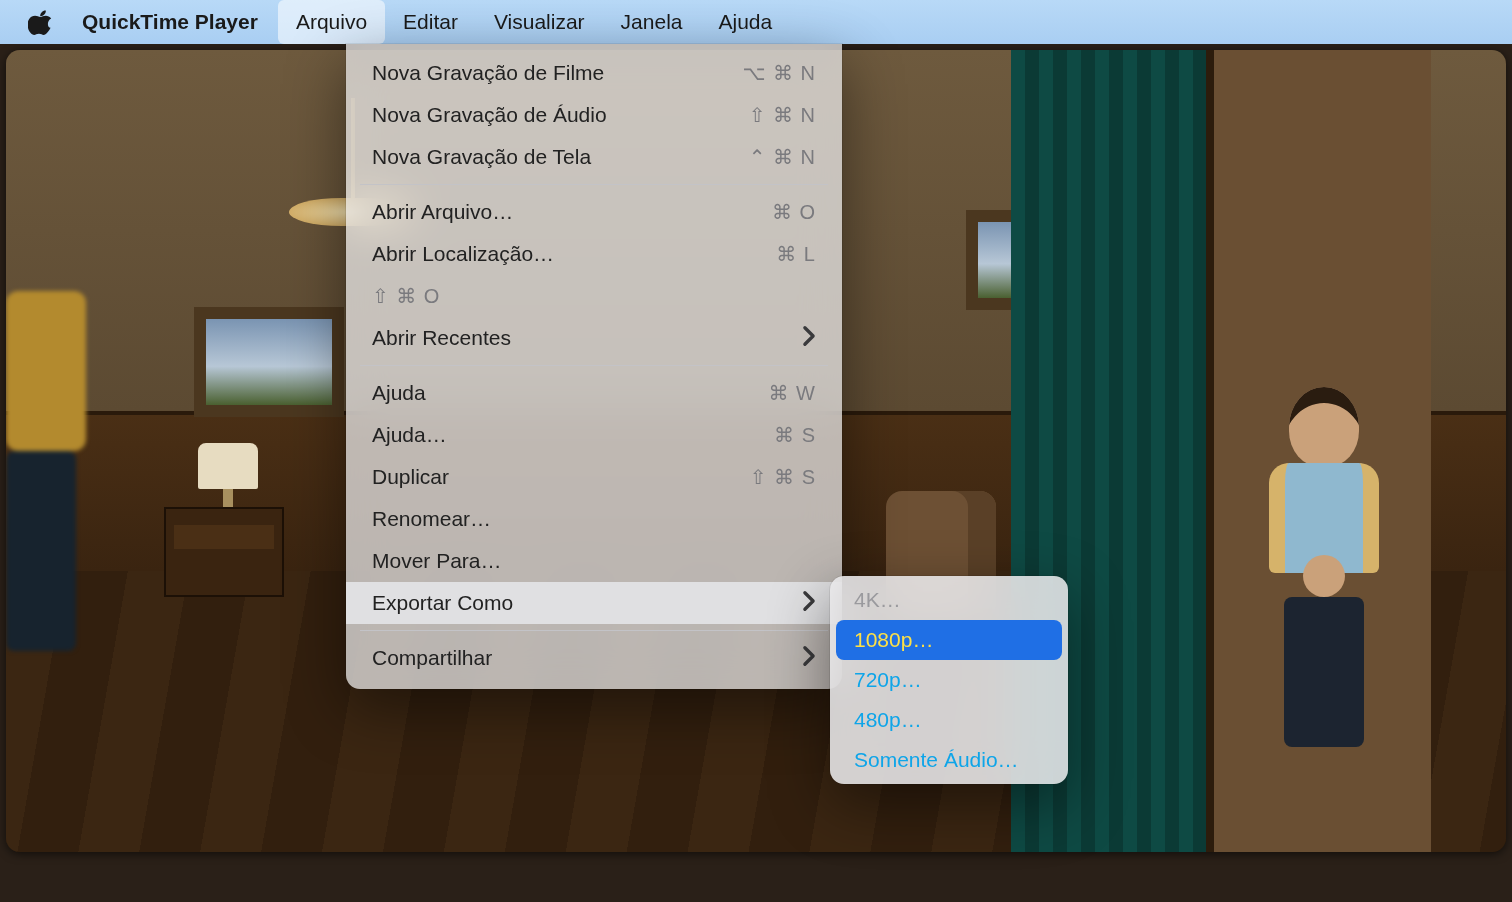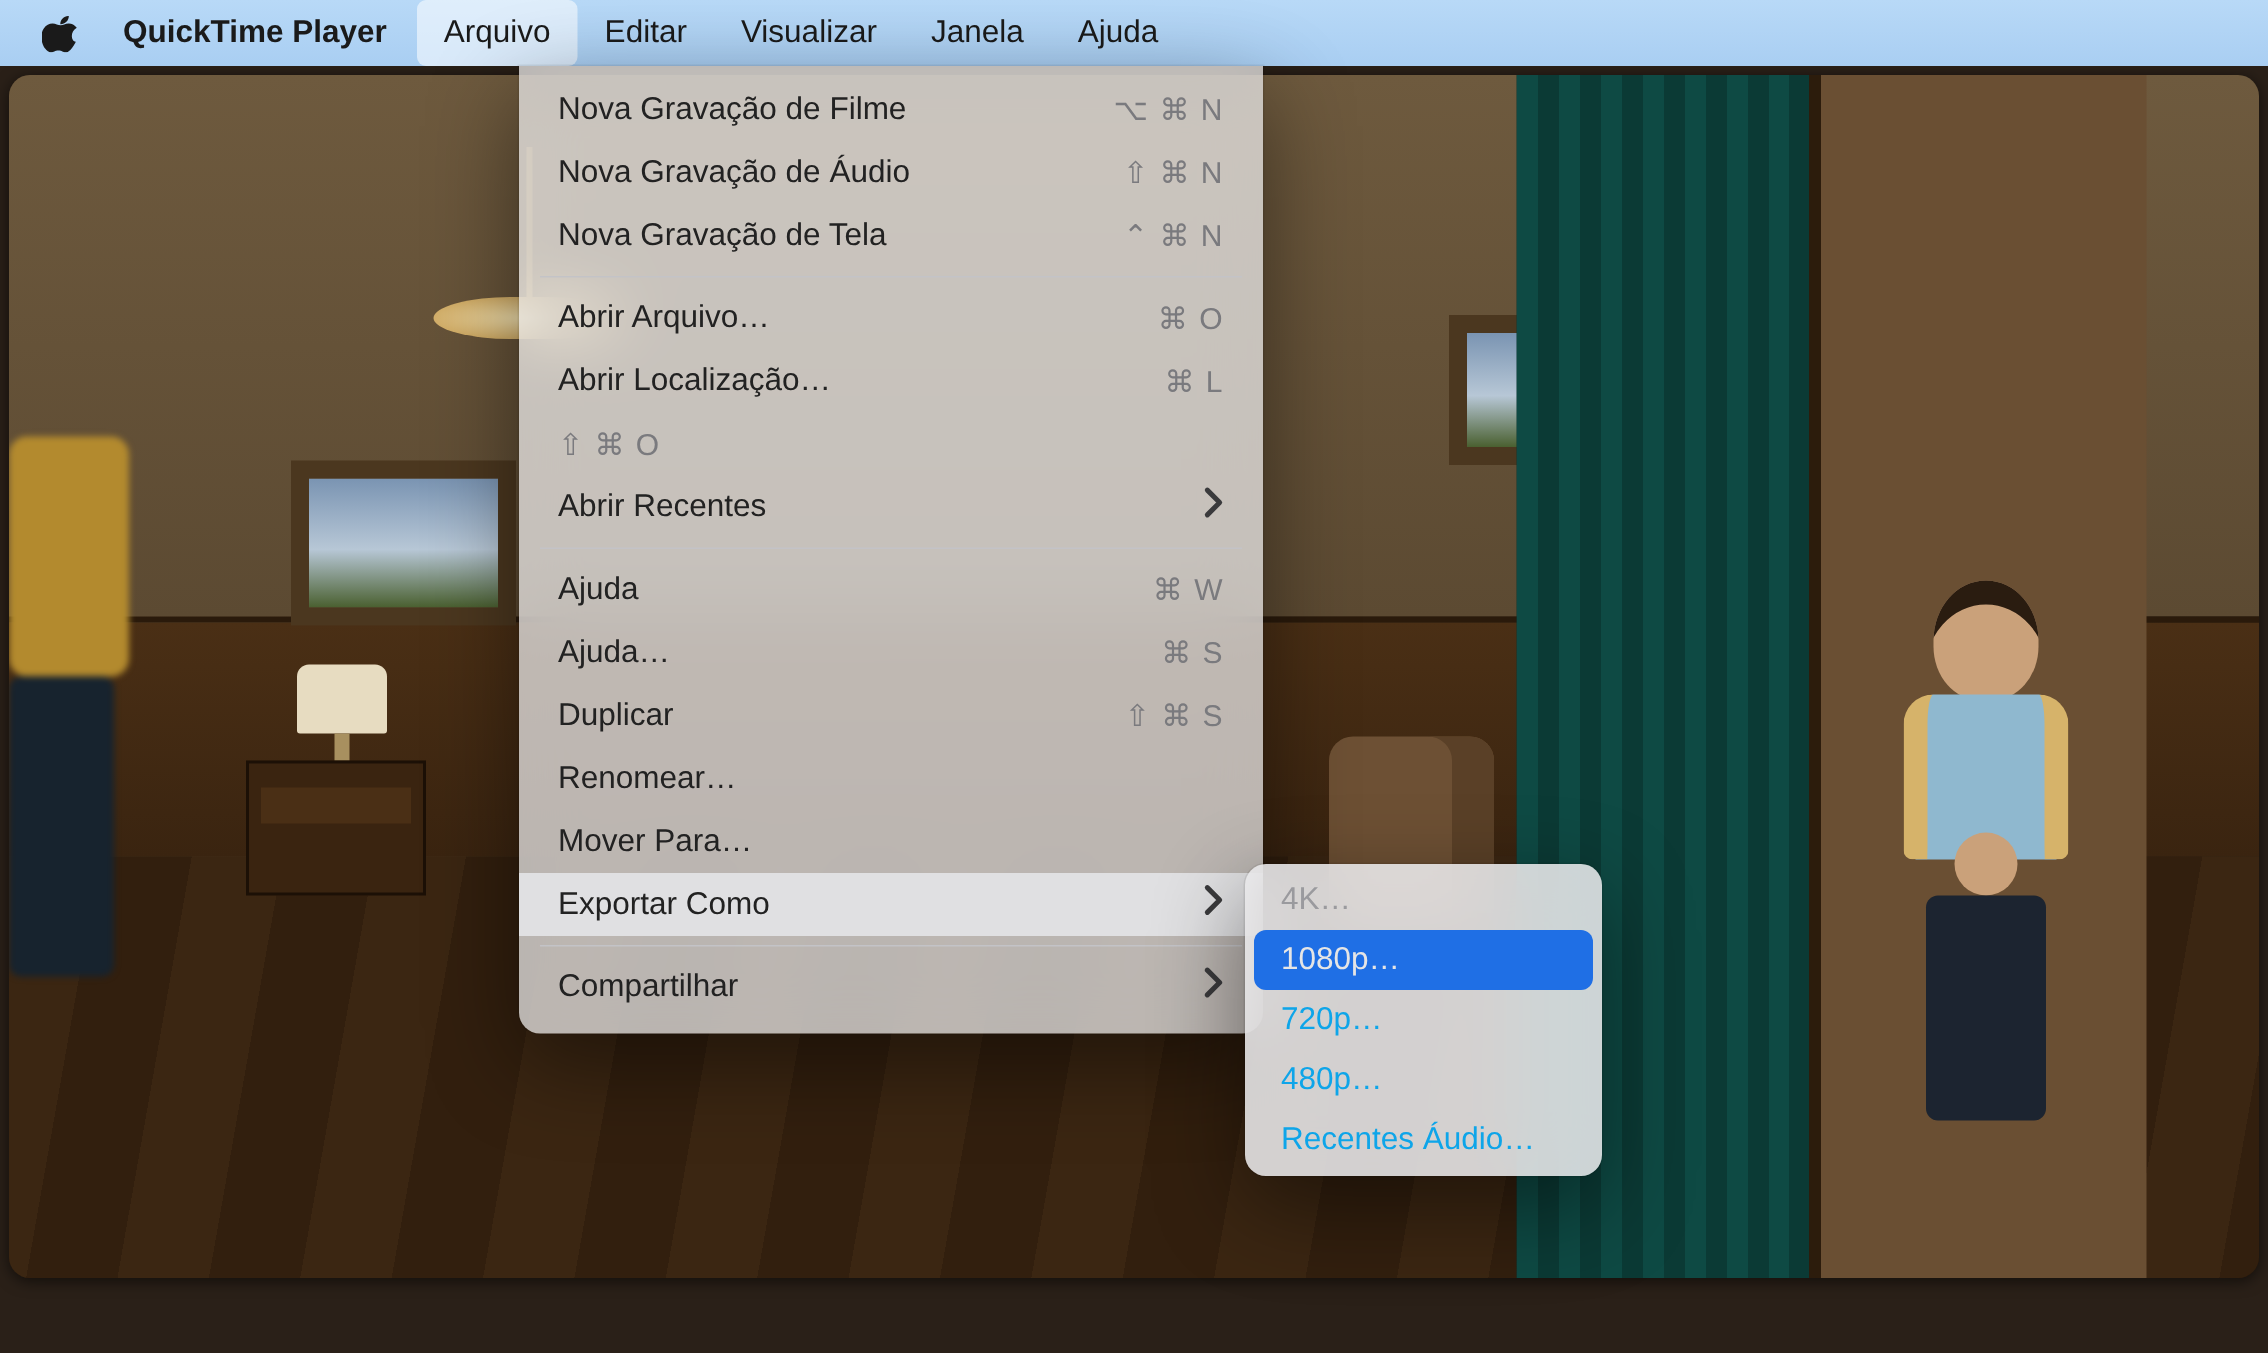--- a/index.html
+++ b/index.html
@@ -126,21 +126,21 @@
       box-shadow: 0 20px 60px rgba(0,0,0,.45), 0 0 0 1px rgba(0,0,0,.08);
       padding: 4px 6px;
       z-index: 25;
       font-size:21px;
     }
     .submenu-row {
       height:40px; display:flex; align-items:center; padding:0 18px;
       border-radius:8px; color:#0ea5e9;
     }
     .submenu-row.disabled { color:#9a9a9e; }
-    .submenu-row.selected { background:#1f6fe5; color:#e5e5e5;text-align:center; }
+    .submenu-row.selected { background:#1f6fe5; color:#fde047;text-align:center; }
   </style>
 </head>
 <body>
 
 <div class="menubar">
   <span class="apple-logo">
     <svg viewBox="0 0 24 24" fill="#1a1a1a">
         <path d="M16.5 1.5c0 1.4-.6 2.7-1.5 3.6-1 .9-2.4 1.6-3.7 1.5-.2-1.3.5-2.7 1.4-3.6.9-1 2.5-1.7 3.8-1.5zM20.8 17.4c-.6 1.3-1 1.9-1.8 3-1.1 1.6-2.6 3.5-4.5 3.5-1.7 0-2.1-1.1-4.4-1.1-2.3 0-2.8 1.1-4.5 1.1-1.9 0-3.3-1.8-4.4-3.3C-1 16.7-.8 11.8 1.1 9.2 2.4 7.3 4.5 6.2 6.5 6.2c2 0 3.3 1.1 5 1.1 1.6 0 2.6-1.1 5-1.1 1.7 0 3.6.9 4.9 2.6-4.3 2.3-3.6 8.4-.6 8.6z"></path>
       </svg>
   </span>
@@ -246,14 +246,14 @@
           <path d="M2 2l6 6-6 6" stroke="#3a3a3c" stroke-width="2.4" stroke-linecap="round" stroke-linejoin="round"></path>
         </svg></span>
     </div>
   </div>
 
 <div class="submenu-panel" id="export-submenu">
     <div class="submenu-row disabled">4K…</div>
     <div class="submenu-row selected">1080p…</div>
     <div class="submenu-row">720p…</div>
     <div class="submenu-row">480p…</div>
-    <div class="submenu-row">Recentes Áudio…</div>
+    <div class="submenu-row">Somente Áudio…</div>
   </div>
 
 </body></html>

